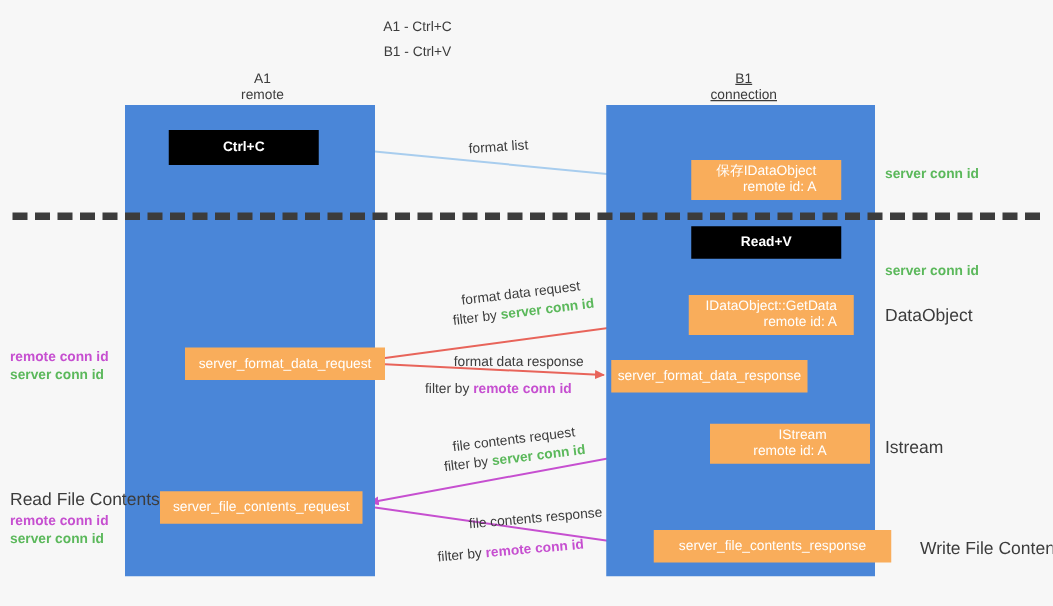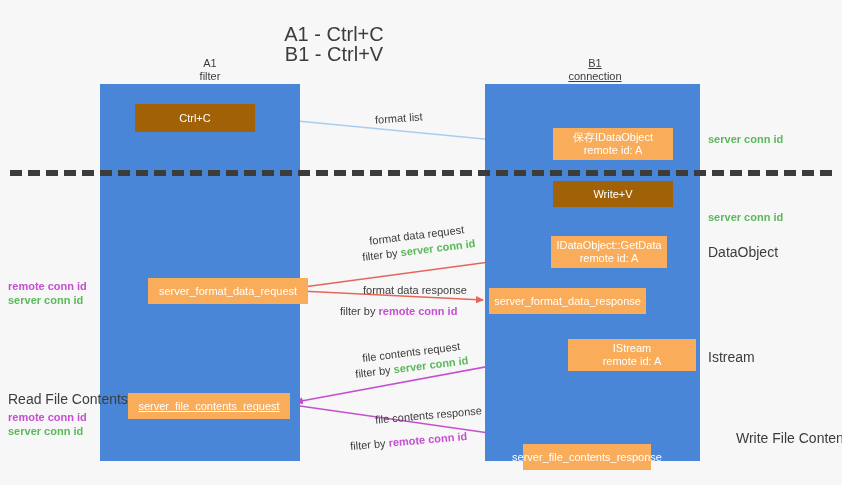--- a/index.html
+++ b/index.html
@@ -17,24 +17,24 @@
   #canvas {
     position: absolute;
     left: 0; top: 0;
     width: 842px;
     height: 485px;
   }
   .abs { position: absolute; }
 
   
   #title {
-    left: 0; top: 24px;
+    left: 0; top: 12px;
     width: 668px;
     text-align: center;
-    font-size: 20px;
+    font-size: 11px;
     color: #3c3c3c;
     line-height: 20px;
     white-space: pre-line;
   }
 
   
   .lane-header {
     text-align: center;
     font-size: 11px;
     color: #3c3c3c;
@@ -66,33 +66,33 @@
     flex-direction: column;
     align-items: center;
     justify-content: center;
     text-align: center;
     color: #ffffff;
     font-size: 11px;
     line-height: 13px;
     white-space: pre-line;
     padding: 2px 6px;
   }
-  .node.green  { background: #a16207; }
-  .node.orange { background: #f9ad5b; }
+  .node.green  { background: #000000; font-weight: bold; }
+  .node.orange { background: #f9ad5b; text-align: right; }
 
   #node-ctrl-c    { left: 135px; top: 104px; width: 120px; height: 28px; }
   #node-save-ido  { left: 553px; top: 128px; width: 120px; height: 32px; }
   #node-ctrl-v    { left: 553px; top: 181px; width: 120px; height: 26px; }
-  #node-getdata   { left: 551px; top: 236px; width: 116px; height: 32px; }
+  #node-getdata   { left: 551px; top: 236px; width: 132px; height: 32px; }
   #node-istream   { left: 568px; top: 339px; width: 128px; height: 32px; }
 
   #node-fdreq     { left: 130px; top: 278px; width: 160px; height: 26px; margin-left: 18px; }
   #node-fdresp    { left: 489px; top: 288px; width: 157px; height: 26px; }
-  #node-fcreq     { left: 128px; top: 393px; width: 162px; height: 26px; text-decoration: underline; }
-  #node-fcresp    { left: 523px; top: 444px; width: 128px; height: 26px; }
+  #node-fcreq     { left: 128px; top: 393px; width: 162px; height: 26px; }
+  #node-fcresp    { left: 523px; top: 424px; width: 190px; height: 26px; }
 
   
   .edge-label {
     font-size: 11px;
     color: #3c3c3c;
     line-height: 15px;
     white-space: nowrap;
   }
   .green-txt  { color: #5bb85b; font-weight: bold; }
   .purple-txt { color: #c64fd0; font-weight: bold; }
@@ -163,33 +163,33 @@
 
   <line x1="566" y1="352" x2="296" y2="402" stroke="#c64fd0" stroke-width="1.6" marker-end="url(#arw-purple)"></line>
 
   <line x1="300" y1="406" x2="517" y2="437" stroke="#c64fd0" stroke-width="1.6" marker-end="url(#arw-purple)"></line>
 </svg>
 
 <div class="abs" id="title">A1 - Ctrl+C
 B1 - Ctrl+V</div>
 
 <div class="abs lane-header" id="lane-a-header">A1
-filter</div>
+remote</div>
 <div class="abs lane-header" id="lane-b-header">B1
 connection</div>
 
 <div class="abs lane" id="lane-a"></div>
 <div class="abs lane" id="lane-b"></div>
 
 <div class="abs" id="divider"></div>
 
 <div class="abs node green" id="node-ctrl-c">Ctrl+C</div>
 <div class="abs node orange" id="node-save-ido">保存IDataObject
 remote id: A</div>
-<div class="abs node green" id="node-ctrl-v">Write+V</div>
+<div class="abs node green" id="node-ctrl-v">Read+V</div>
 <div class="abs node orange" id="node-getdata">IDataObject::GetData
 remote id: A</div>
 <div class="abs node orange" id="node-istream">IStream
 remote id: A</div>
 
 <div class="abs node orange" id="node-fdreq">server_format_data_request</div>
 <div class="abs node orange" id="node-fdresp">server_format_data_response</div>
 <div class="abs node orange" id="node-fcreq">server_file_contents_request</div>
 <div class="abs node orange" id="node-fcresp">server_file_contents_response</div>
 

